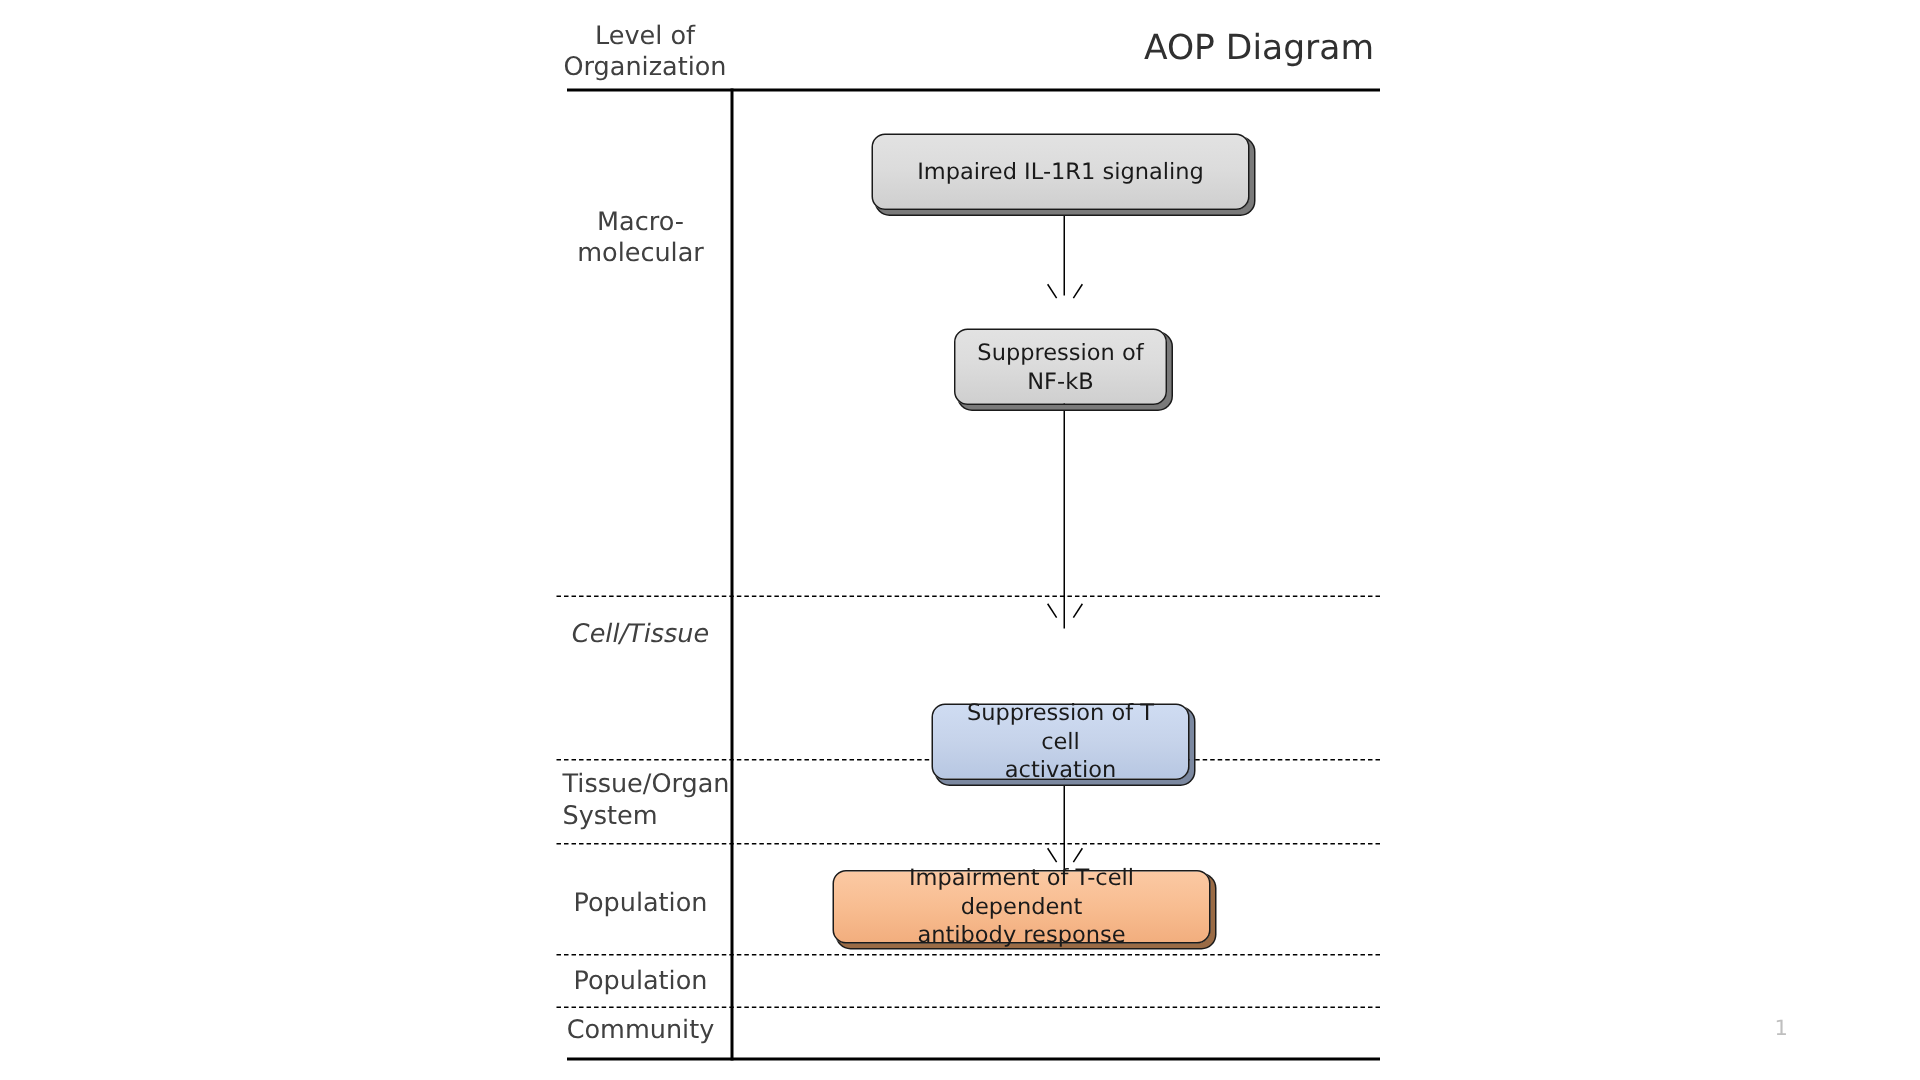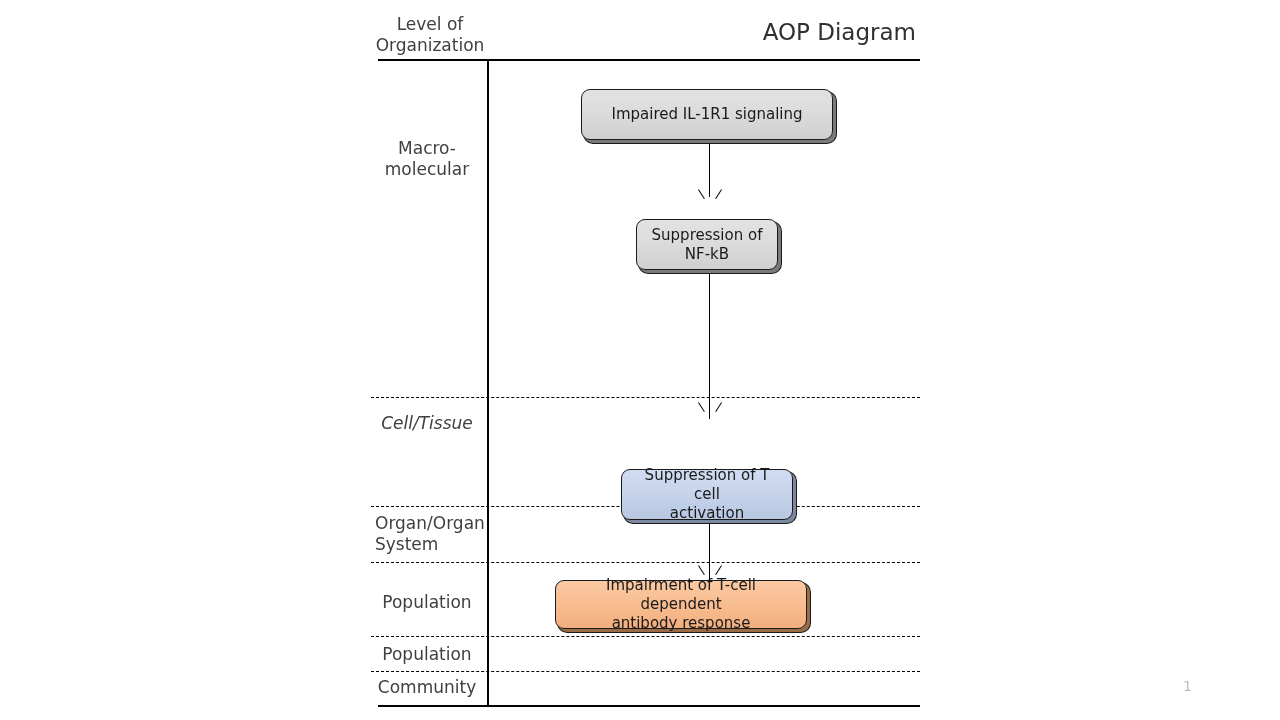--- a/index.html
+++ b/index.html
@@ -182,21 +182,21 @@
   <div class="rule-dashed" style="top:506px;"></div>
   <div class="rule-dashed" style="top:562px;"></div>
   <div class="rule-dashed" style="top:636px;"></div>
   <div class="rule-dashed" style="top:671px;"></div>
 
   <div class="level-label right" style="top:138px;">Macro-
 molecular</div>
 
   <div class="level-label right" style="top:413px;font-style:italic;">Cell/Tissue</div>
 
-  <div class="level-label left" style="top:513px;">Organ/Organ
+  <div class="level-label left" style="top:513px;">Tissue/Organ
 System</div>
 
   <div class="level-label right" style="top:592px;">Population</div>
 
   <div class="level-label right" style="top:644px;">Population</div>
 
   <div class="level-label right" style="top:677px;">Community</div>
 
   <div class="connector" style="top:142px; height:55px;"></div>
   <div class="arrowhead" style="top:188px;"></div>

